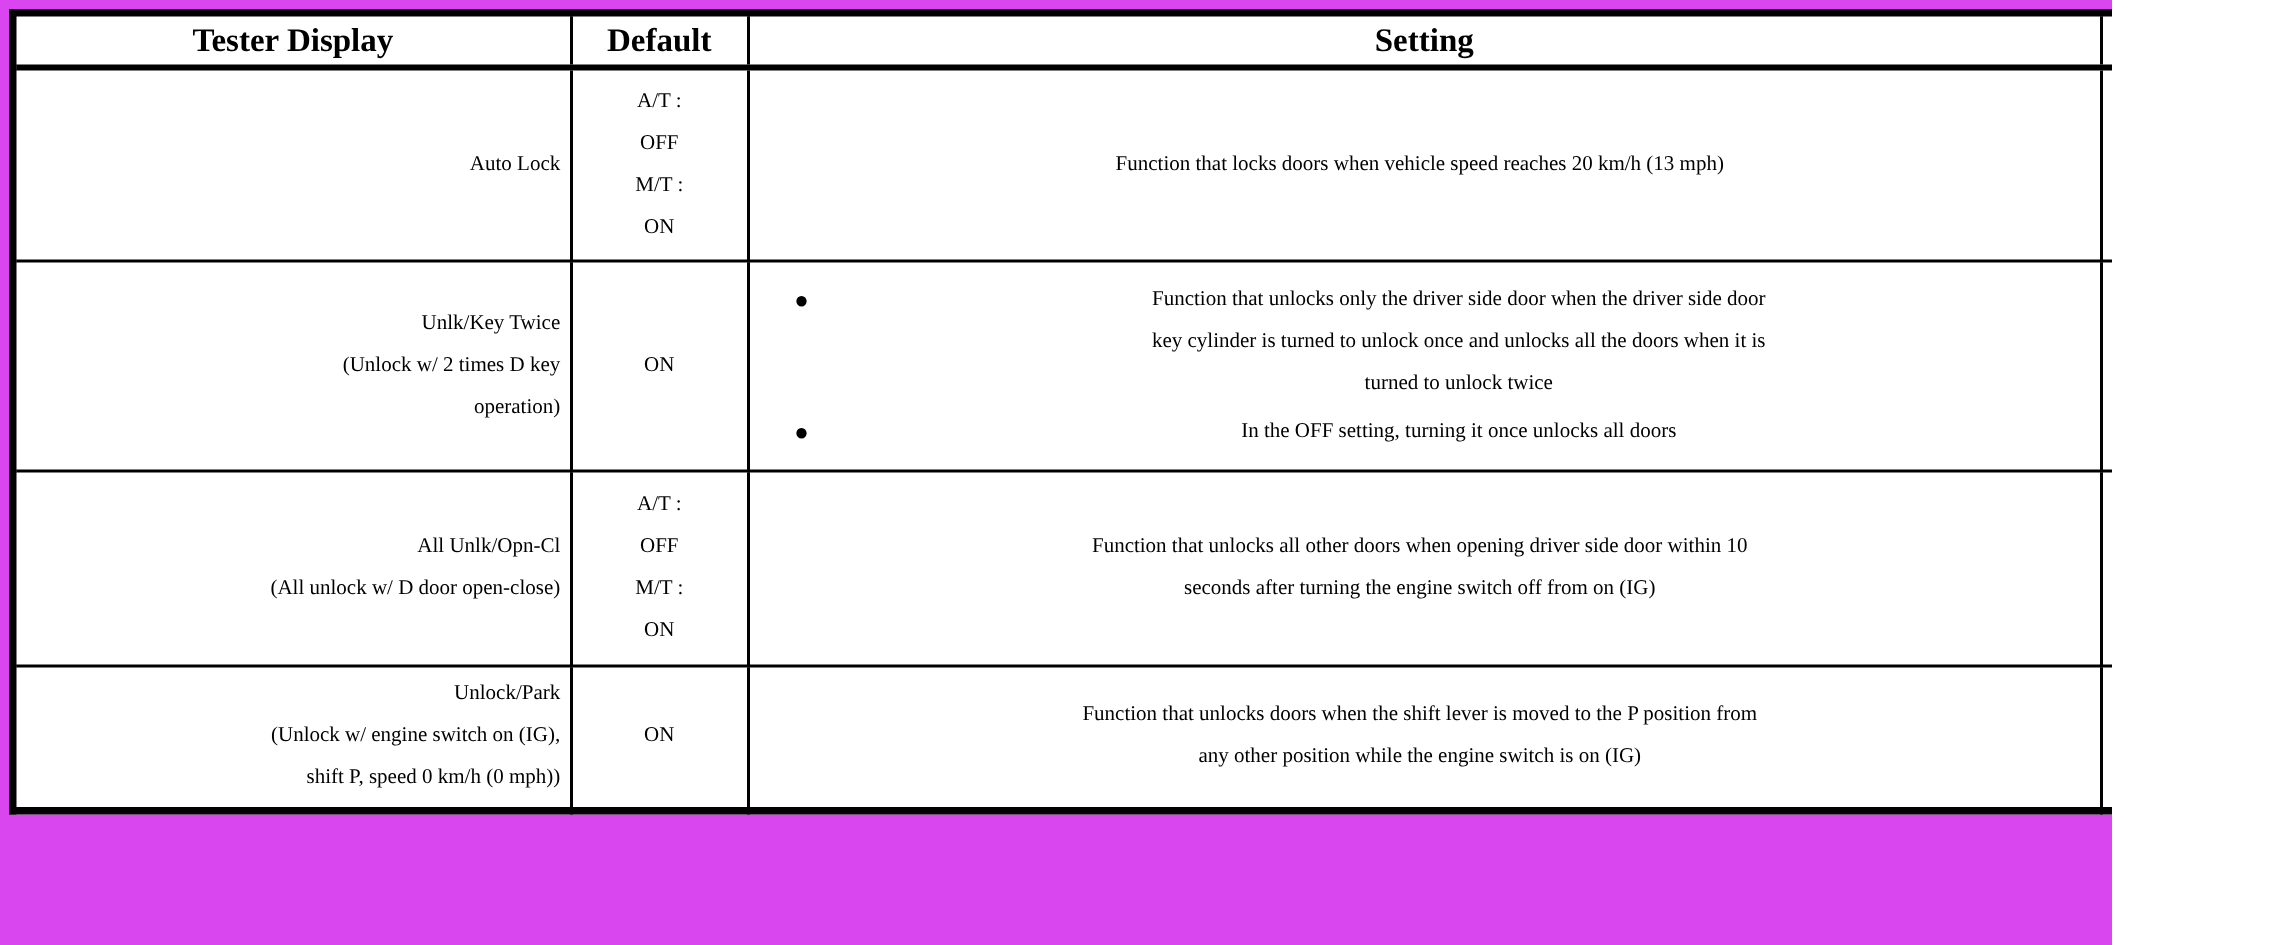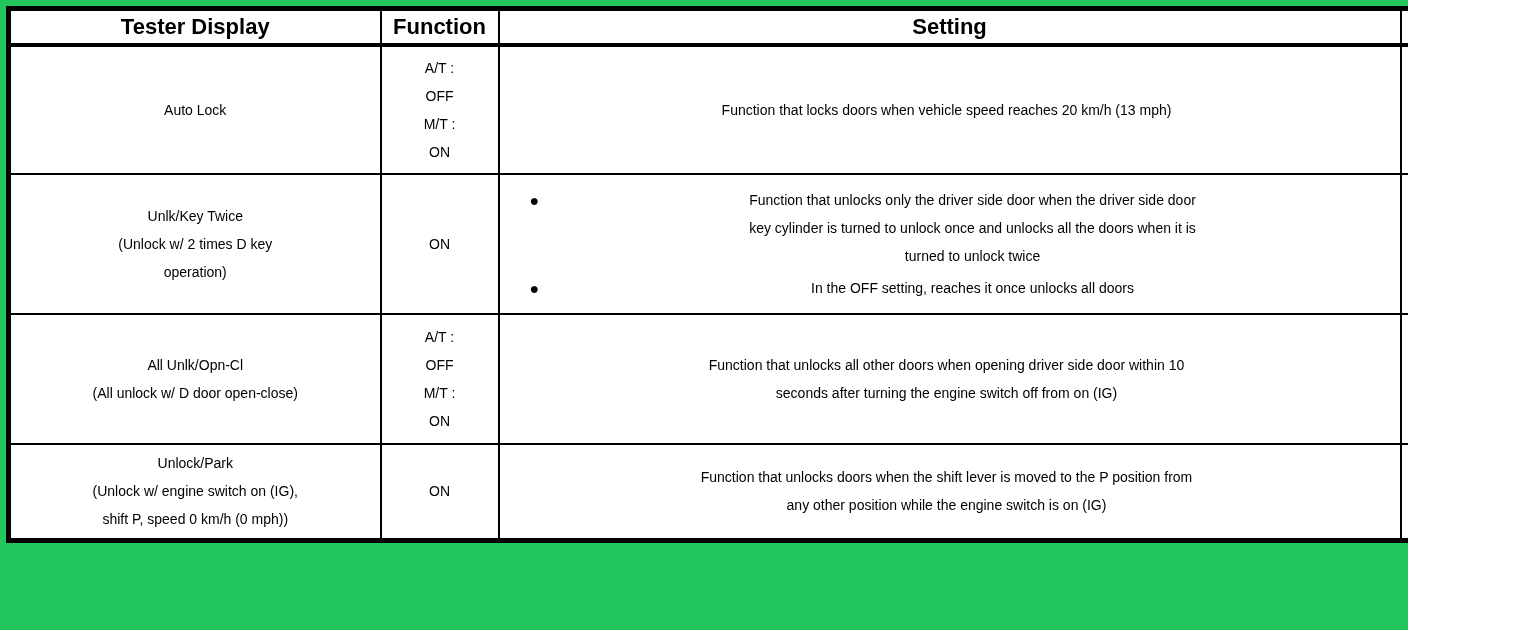--- a/index.html
+++ b/index.html
@@ -7,22 +7,23 @@
     padding: 0;
     background: #ffffff;
     font-family: "Liberation Sans", sans-serif;
     color: #000000;
   }
   .page {
     width: 1408px;
     height: 630px;
     box-sizing: border-box;
     padding: 6px;
-    background: #22c55e;
+    background: #d946ef;
     overflow: hidden;
+    font-family: Liberation Serif, serif;
   }
   table.settings-table {
     width: 1507px;
     border-collapse: collapse;
     table-layout: fixed;
     border: 5px solid #000000;
     background: #ffffff;
   }
   .settings-table th,
   .settings-table td {
@@ -42,21 +43,21 @@
     height: 36px;
     line-height: 24px;
     padding: 2px 4px;
   }
   tr.row-1 { height: 129px; }
   tr.row-2 { height: 140px; }
   tr.row-3 { height: 130px; }
   tr.row-4 { height: 97px;  }
   tr.row-5 { height: 69px;  }
 
-  td.c-display { text-align: center; }
+  td.c-display { text-align: right; }
   td.c-default { text-align: center; }
   td.c-contents { text-align: center; padding-left: 10px; padding-right: 16px; }
   td.c-setting { text-align: center; }
   .setting-block { display: inline-block; text-align: center; }
 
   ul.bullets {
     list-style: none;
     margin: 0;
     padding: 0 0 0 20px;
   }
@@ -80,39 +81,39 @@
   <table class="settings-table">
     <colgroup>
       <col style="width:372px">
       <col style="width:118px">
       <col style="width:902px">
       <col style="width:115px">
     </colgroup>
     <thead>
       <tr>
         <th>Tester Display</th>
-        <th>Function</th>
+        <th>Default</th>
         <th>Setting</th>
         <th>Tester</th>
       </tr>
     </thead>
     <tbody>
       <tr class="row-1">
         <td class="c-display">Auto Lock</td>
         <td class="c-default">A/T :<br>OFF<br>M/T :<br>ON</td>
         <td class="c-contents">Function that locks doors when vehicle speed reaches 20 km/h (13 mph)</td>
         <td class="c-setting"><span class="setting-block">ON /<br>OFF</span></td>
       </tr>
       <tr class="row-2">
         <td class="c-display">Unlk/Key Twice<br>(Unlock w/ 2 times D key<br>operation)</td>
         <td class="c-default">ON</td>
         <td class="c-contents">
           <ul class="bullets">
             <li>Function that unlocks only the driver side door when the driver side door<br>key cylinder is turned to unlock once and unlocks all the doors when it is<br>turned to unlock twice</li>
-            <li>In the OFF setting, reaches it once unlocks all doors</li>
+            <li>In the OFF setting, turning it once unlocks all doors</li>
           </ul>
         </td>
         <td class="c-setting"><span class="setting-block">ON /<br>OFF</span></td>
       </tr>
       <tr class="row-3">
         <td class="c-display">All Unlk/Opn-Cl<br>(All unlock w/ D door open-close)</td>
         <td class="c-default">A/T :<br>OFF<br>M/T :<br>ON</td>
         <td class="c-contents">Function that unlocks all other doors when opening driver side door within 10<br>seconds after turning the engine switch off from on (IG)</td>
         <td class="c-setting"><span class="setting-block">ON /<br>OFF</span></td>
       </tr>

